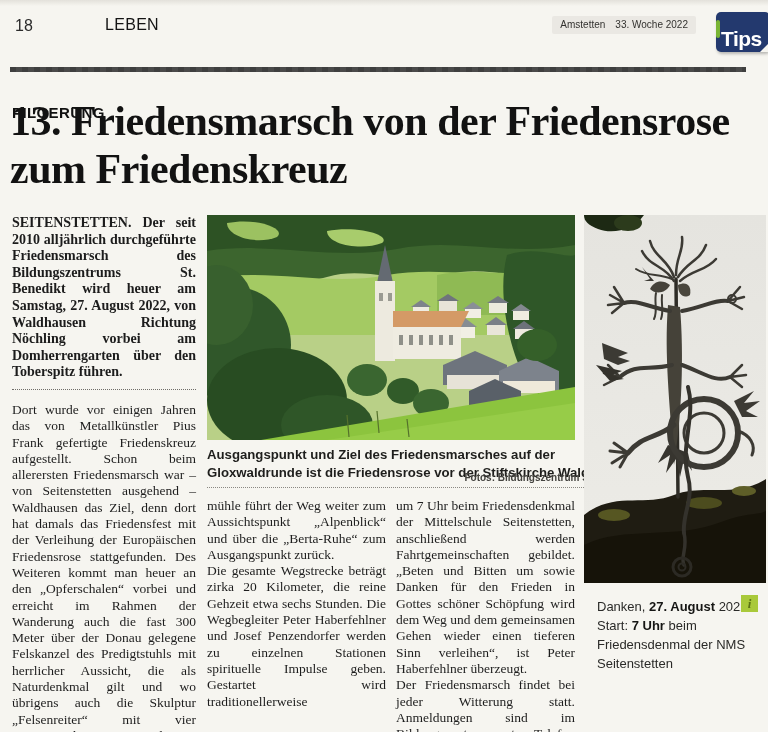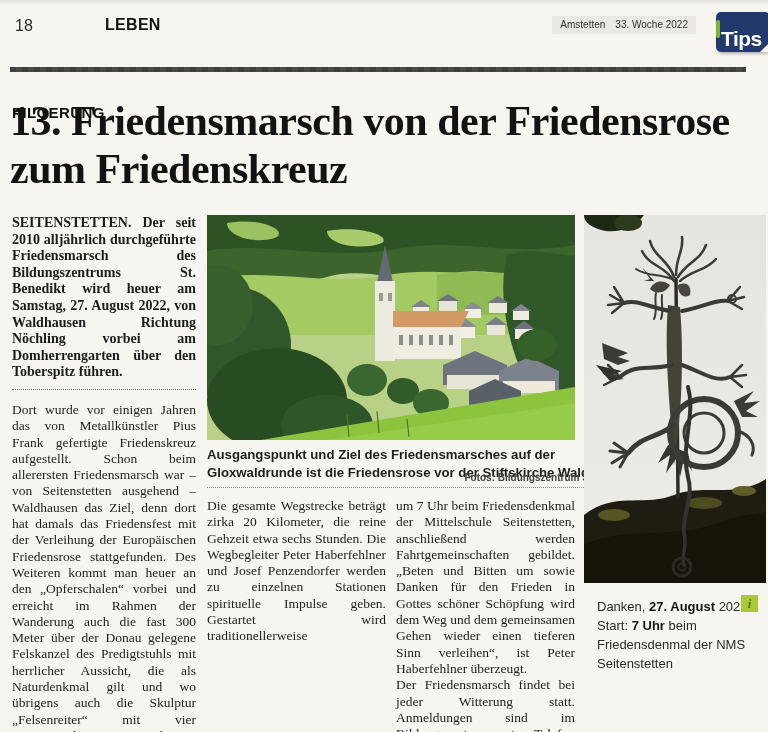--- a/index.html
+++ b/index.html
@@ -18,21 +18,21 @@
 
   
   .hdr-pagenum {
     position:absolute; left:15px; top:17px;
     font-family:"Liberation Sans", sans-serif;
     font-size:16px; color:#2b2b2b;
   }
   .hdr-section {
     position:absolute; left:105px; top:16px;
     font-family:"Liberation Sans", sans-serif;
-    font-weight:bold; font-size:16px; letter-spacing:.3px; color:#141414;
+    font-weight:normal; font-size:16px; letter-spacing:.3px; color:#141414;
   }
   .hdr-meta {
     position:absolute; right:72px; top:16px;
     font-family:"Liberation Sans", sans-serif;
     font-size:10px; color:#33322f;
     background:#eae8e3; padding:3px 8px 4px; border-radius:2px;
   }
   .hdr-meta .sep { display:inline-block; width:10px; }
   .tips-logo {
     position:absolute; left:716px; top:12px;
@@ -224,20 +224,21 @@
       <line x1="200" y1="204" x2="202" y2="222" stroke="#55712c" stroke-width="1.2"></line>
     </svg>
     <div class="caption-block">
       <span>Ausgangspunkt und Ziel des Friedensmarsches auf der Gloxwaldrunde ist die Friedensrose vor der Stiftskirche Waldhausen.</span>
       <span class="credit">Fotos: Bildungszentrum St. Benedikt</span>
       <div class="caption-rule"></div>
     </div>
   </div>
 
   <div class="colM">
+    <p class="bodytext">mühle führt der Weg weiter zum Aussichtspunkt „Alpenblick“ und über die „Berta-Ruhe“ zum Ausgangspunkt zurück.</p>
     <p class="bodytext">Die gesamte Wegstrecke beträgt zirka 20 Kilometer, die reine Gehzeit etwa sechs Stunden. Die Wegbegleiter Peter Haberfehlner und Josef Penzendorfer werden zu einzelnen Stationen spirituelle Impulse geben. Gestartet wird traditionellerweise</p>
   </div>
   <div class="colM2">
     <p class="bodytext">um 7 Uhr beim Friedensdenkmal der Mittelschule Seitenstetten, anschließend werden Fahrtgemeinschaften gebildet. „Beten und Bitten um sowie Danken für den Frieden in Gottes schöner Schöpfung wird dem Weg und dem gemeinsamen Gehen wieder einen tieferen Sinn verleihen“, ist Peter Haberfehlner überzeugt.</p>
     <p class="bodytext"><span>Der Friedensmarsch findet bei jeder Witterung statt. Anmeldungen sind im Bildungszentrum unter Telefon 07477/42885 erbeten.</span></p>
   </div>
 
   <div class="colR">
     <svg class="sculpture" viewBox="0 0 182 368" preserveAspectRatio="none">
       <defs>

